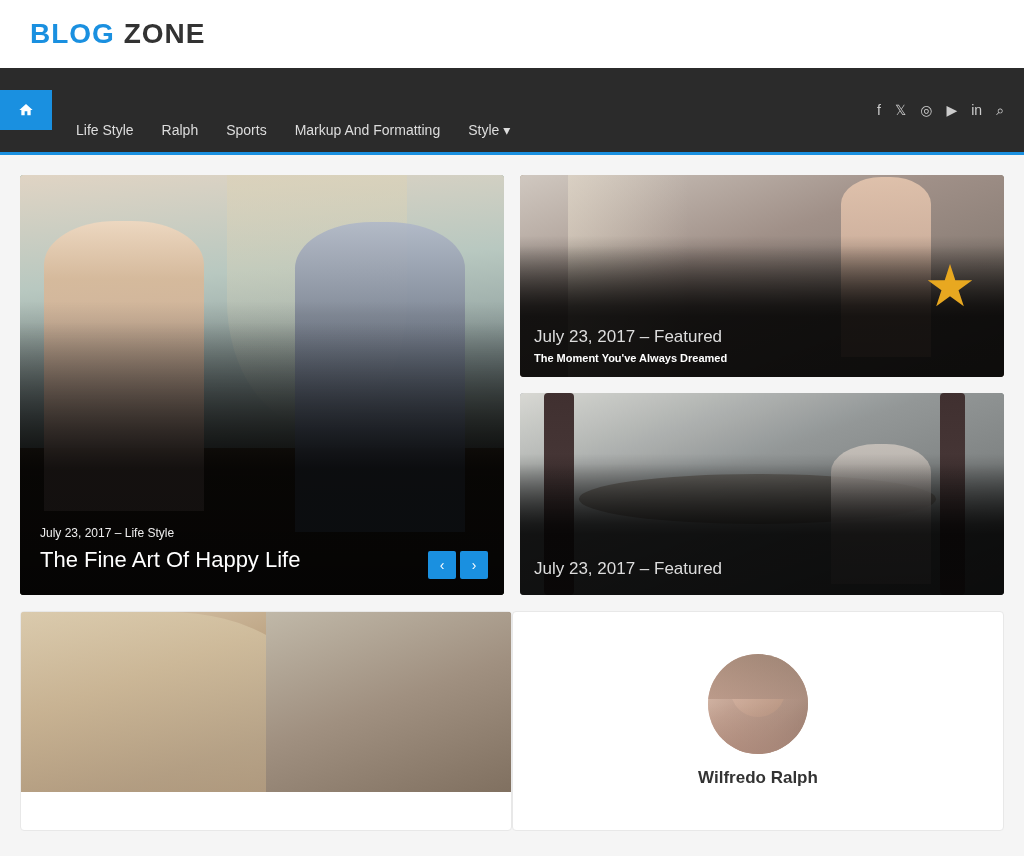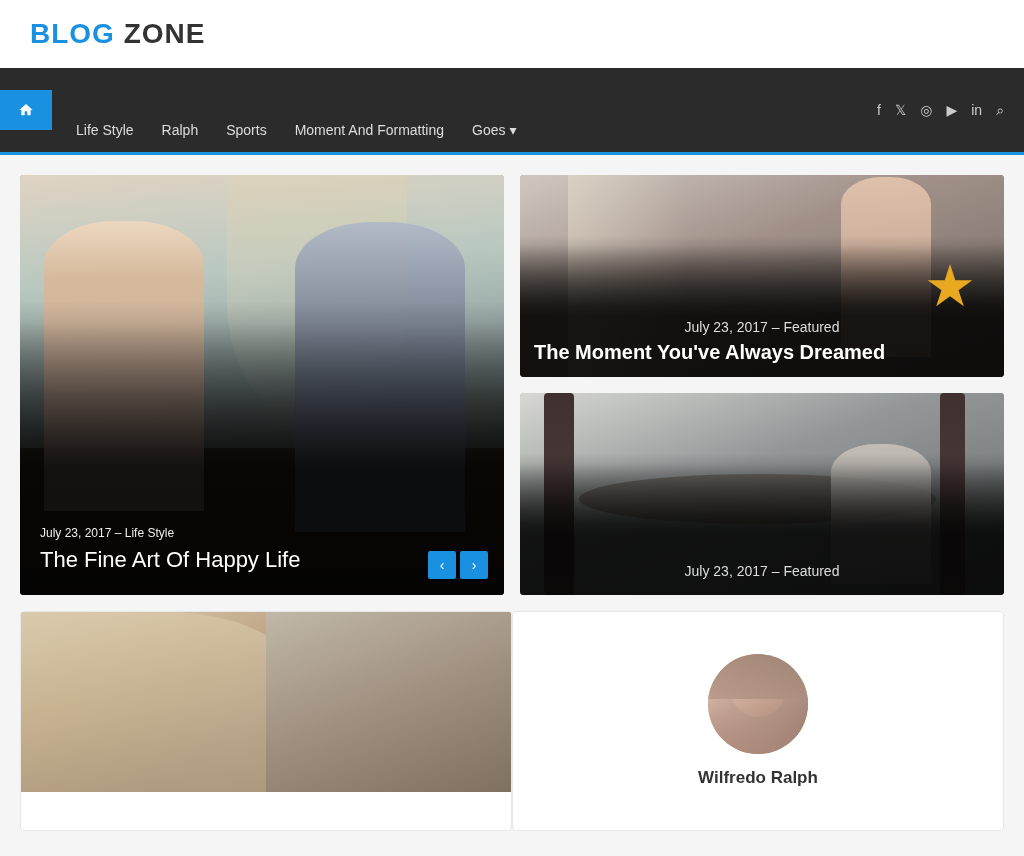--- a/index.html
+++ b/index.html
@@ -204,27 +204,26 @@
     .side-caption {
       position: absolute;
       bottom: 0;
       left: 0;
       right: 0;
       padding: 12px 14px;
       z-index: 2;
       color: #fff;
     }
     .side-tag {
-      font-size: 14px;
+      font-size: 17px;
       color: #ddd;
       margin-bottom: 4px;
-      text-align: center;
     }
     .side-title {
-      font-size: 20px;
+      font-size: 11px;
       font-weight: bold;
       color: #fff;
       line-height: 1.3;
     }
 
     
     .bottom-grid {
       display: grid;
       grid-template-columns: 1fr 1fr;
     }
@@ -302,24 +301,24 @@
     <a class="nav-link">
       <span>Life Style</span>
     </a>
     <a class="nav-link">
       <span>Ralph</span>
     </a>
     <a class="nav-link">
       <span>Sports</span>
     </a>
     <a class="nav-link">
-      <span>Moment And Formatting</span>
+      <span>Markup And Formatting</span>
     </a>
     <a class="nav-link">
-      <span>Goes</span>
+      <span>Style</span>
       <span>▾</span>
     </a>
   </div>
   <div class="nav-right">
     <span class="nav-icon">f</span>
     <span class="nav-icon">𝕏</span>
     <span class="nav-icon">◎</span>
     <span class="nav-icon">▶</span>
     <span class="nav-icon">in</span>
     <span class="nav-icon">⌕</span>

